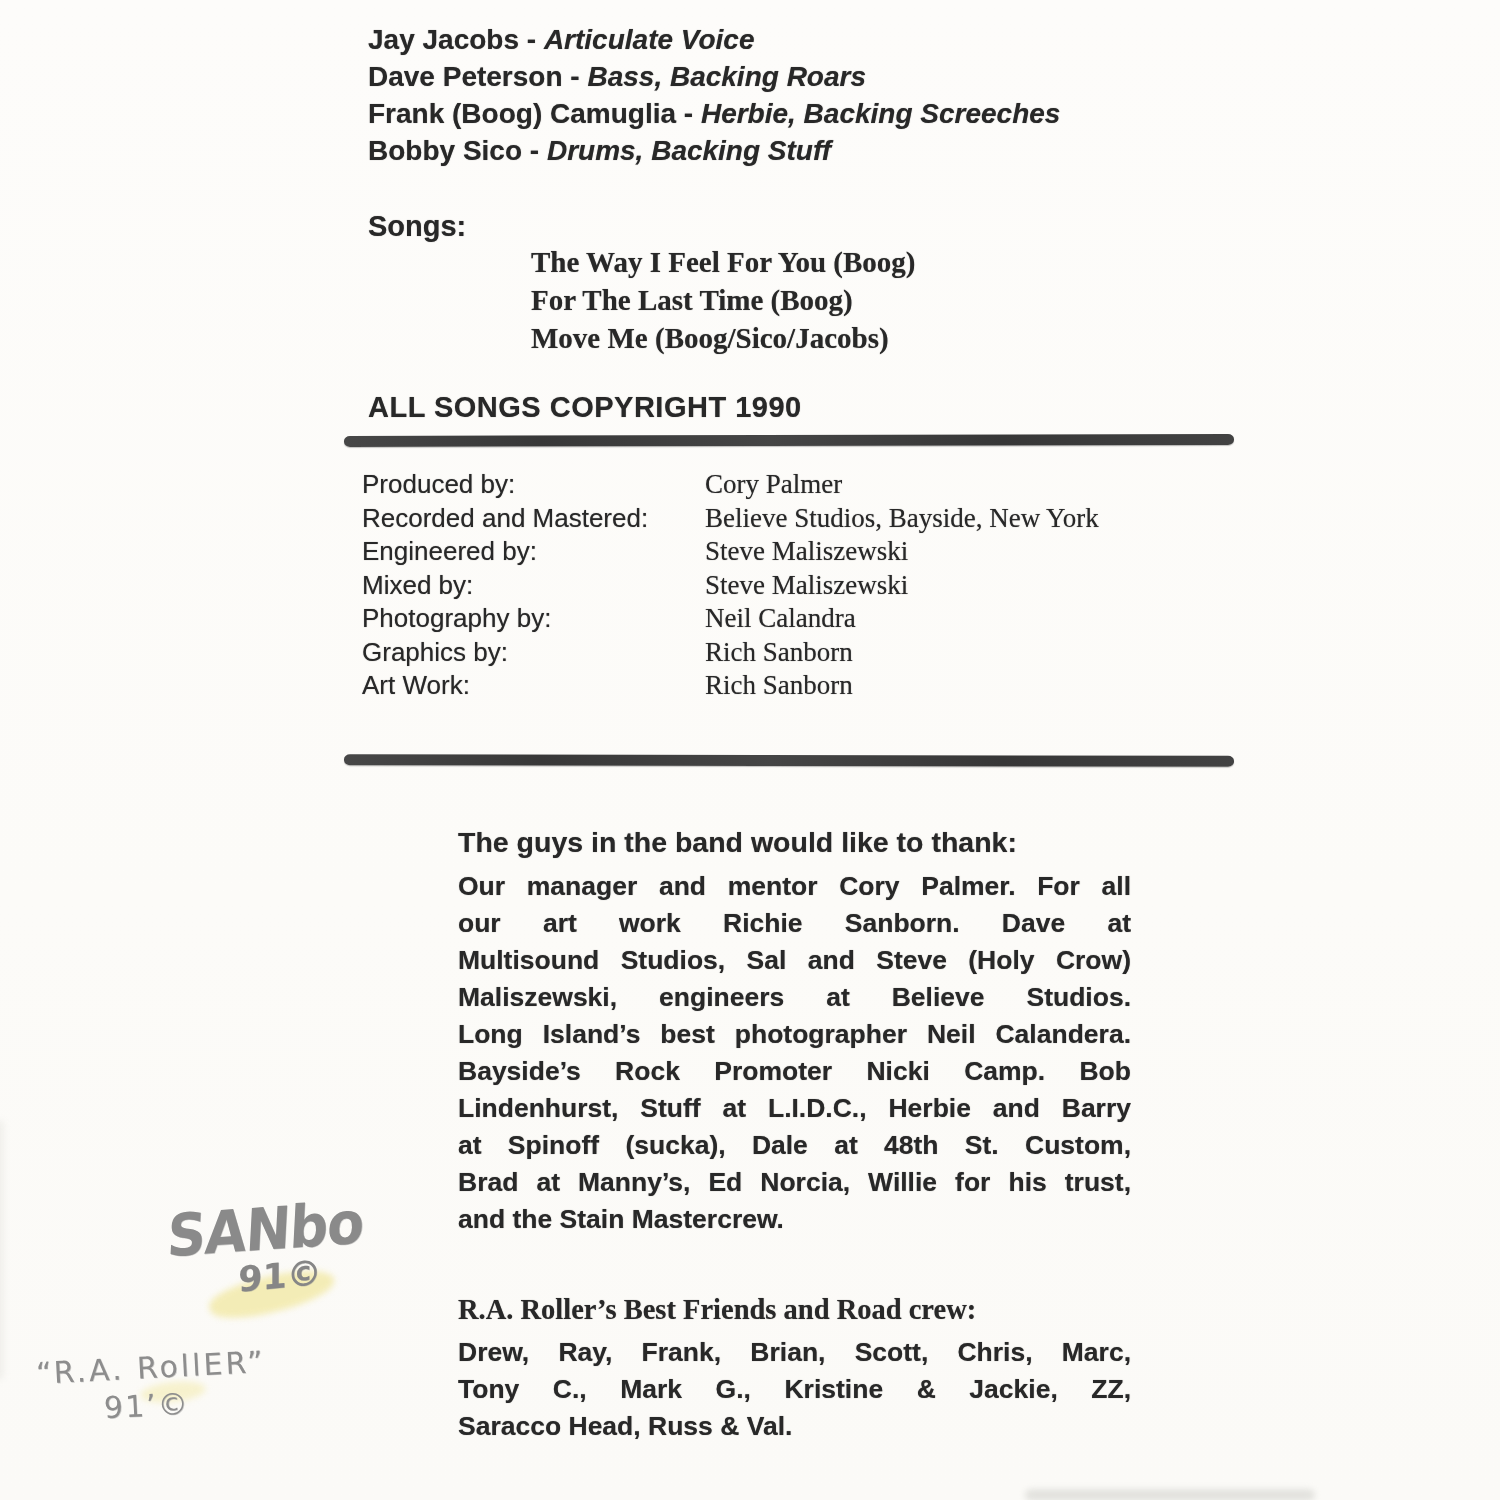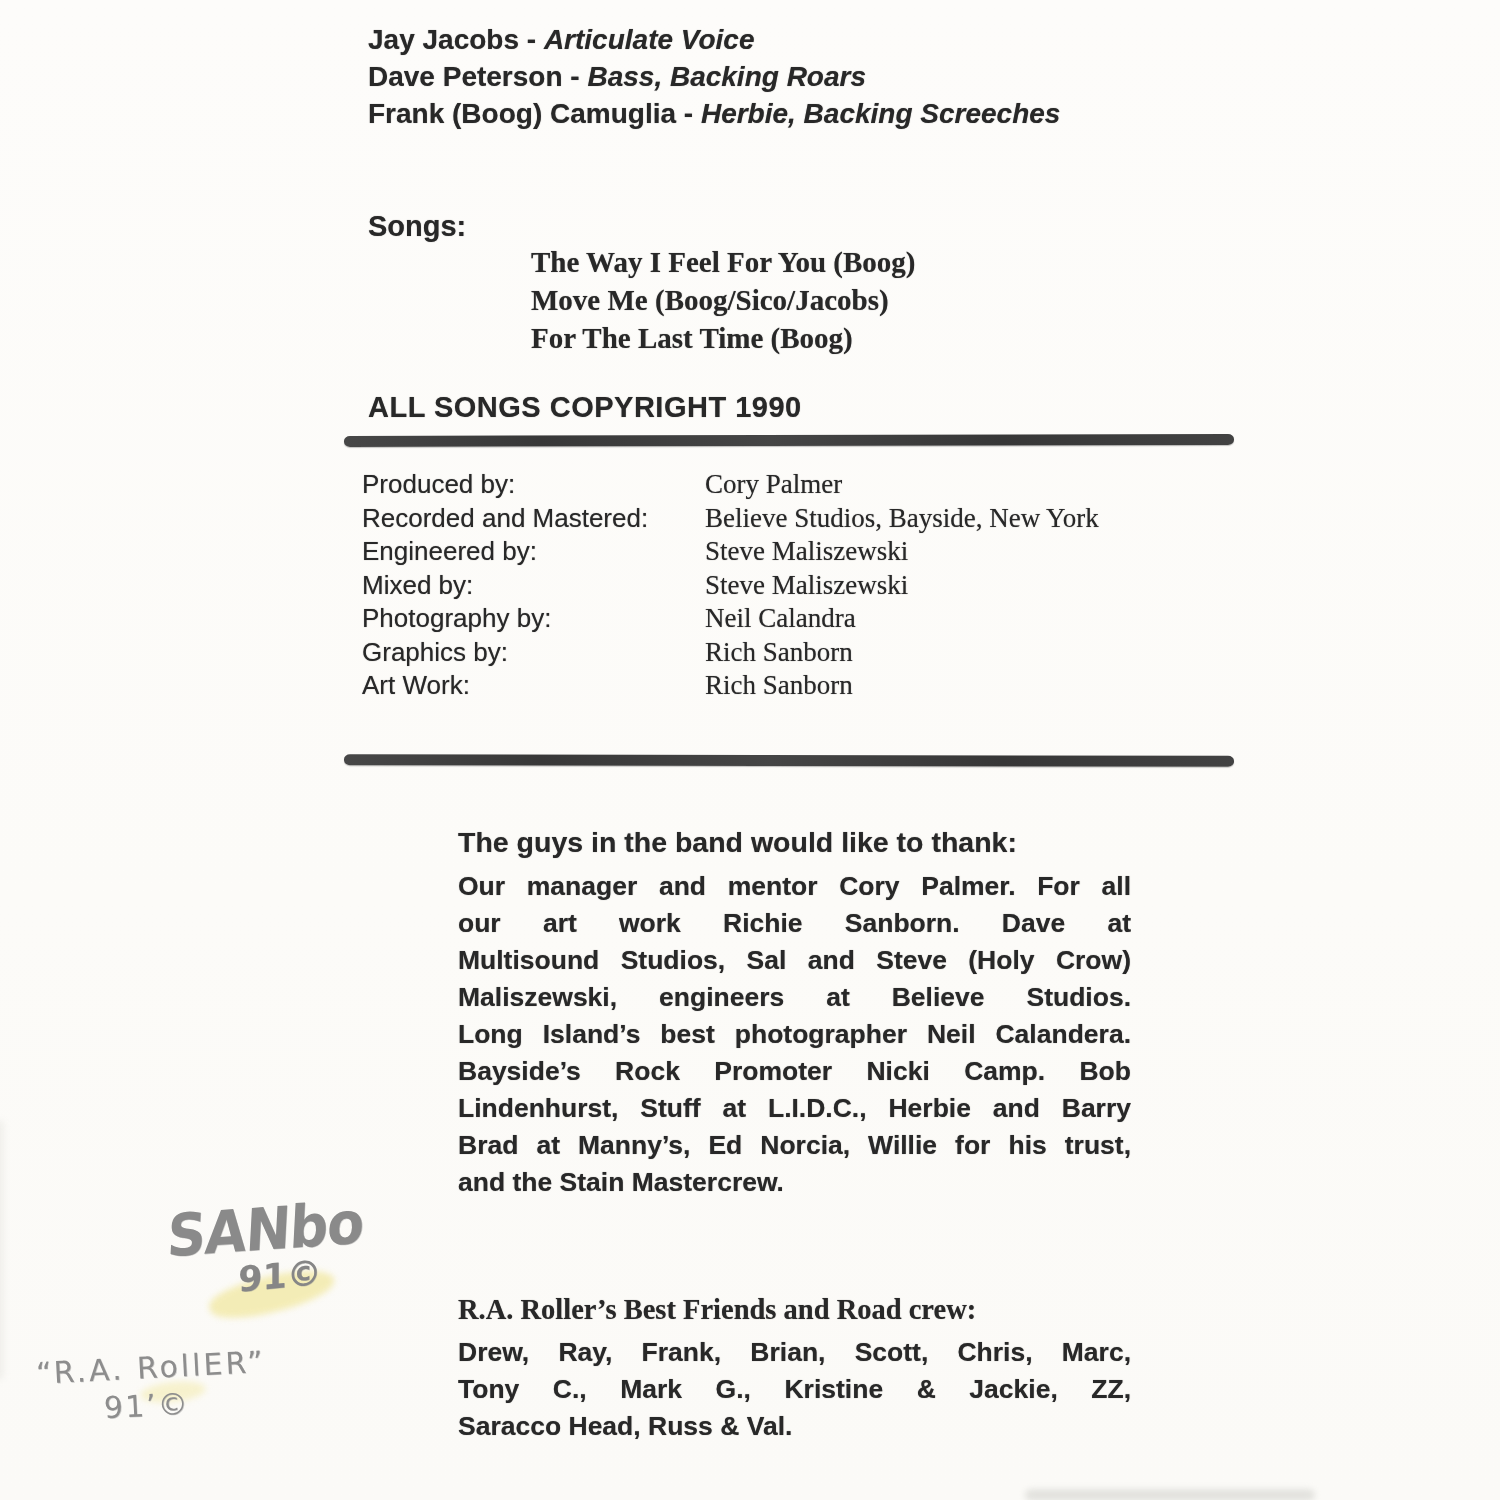--- a/index.html
+++ b/index.html
@@ -72,27 +72,28 @@
 </style>
 </head>
 <body>
 
 <div id="paper">
 
   <div class="band-credits scan-text">
       <div class="member-line"><span class="member-name">Jay Jacobs</span><span class="member-sep"> - </span><span class="member-role">Articulate Voice</span></div>
       <div class="member-line"><span class="member-name">Dave Peterson</span><span class="member-sep"> - </span><span class="member-role">Bass, Backing Roars</span></div>
       <div class="member-line"><span class="member-name">Frank (Boog) Camuglia</span><span class="member-sep"> -  </span><span class="member-role">Herbie, Backing Screeches</span></div>
+      <div class="member-line"><span class="member-name">Bobby Sico</span><span class="member-sep"> - </span><span class="member-role">Drums, Backing Stuff</span></div>
     </div>
 
   <div class="songs-label scan-text">Songs:</div>
   <div class="songs-list scan-text">
       <div class="song-line">The Way I Feel For You (Boog)</div>
+      <div class="song-line">For The Last Time (Boog)</div>
       <div class="song-line">Move Me (Boog/Sico/Jacobs)</div>
-      <div class="song-line">For The Last Time (Boog)</div>
     </div>
 
   <div class="copyright scan-text">ALL SONGS COPYRIGHT 1990</div>
 
   <div class="rule rule1"></div>
 
   <div class="credits-table scan-text">
       <div class="credit-row">
       <span class="credit-label">Produced by:</span>
       <span class="credit-value">Cory Palmer</span>
@@ -128,20 +129,21 @@
   <div class="thanks">
     <div class="block-heading scan-text">The guys in the band would like to thank:</div>
     <div class="jlines scan-text">
         <div class="jline">Our manager and mentor Cory Palmer. For all</div>
         <div class="jline">our art work Richie Sanborn. Dave at</div>
         <div class="jline">Multisound Studios, Sal and Steve (Holy Crow)</div>
         <div class="jline">Maliszewski, engineers at Believe Studios.</div>
         <div class="jline">Long Island’s best photographer Neil Calandera.</div>
         <div class="jline">Bayside’s Rock Promoter Nicki Camp. Bob</div>
         <div class="jline">Lindenhurst, Stuff at L.I.D.C., Herbie and Barry</div>
+        <div class="jline">at Spinoff (sucka), Dale at 48th St. Custom,</div>
         <div class="jline">Brad at Manny’s, Ed Norcia, Willie for his trust,</div>
         <div class="jline">and the Stain Mastercrew.</div>
       </div>
   </div>
 
   <div class="road-crew">
     <div class="block-heading scan-text">R.A. Roller’s Best Friends and Road crew:</div>
     <div class="jlines scan-text">
         <div class="jline">Drew, Ray, Frank, Brian, Scott, Chris, Marc,</div>
         <div class="jline">Tony C., Mark G., Kristine &amp; Jackie, ZZ,</div>

